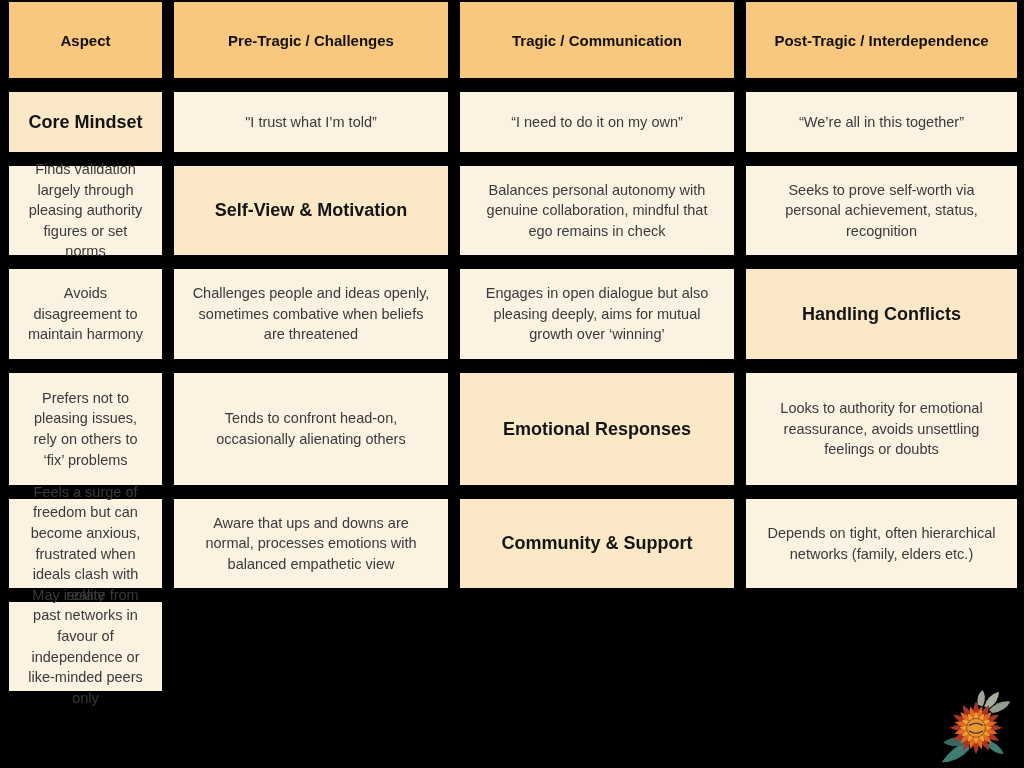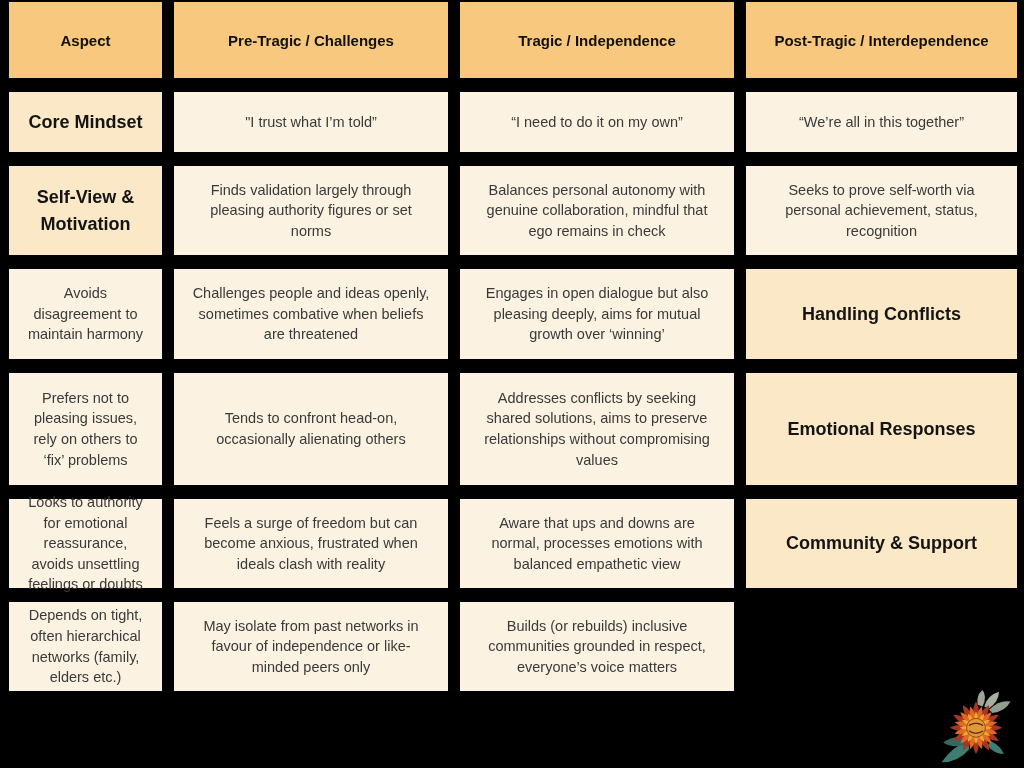--- a/index.html
+++ b/index.html
@@ -65,51 +65,49 @@
 </style>
 </head>
 <body>
 
 <div class="stage">
 
   <div class="grid">
 
     <div class="cell head">Aspect</div>
     <div class="cell head">Pre-Tragic / Challenges</div>
-    <div class="cell head">Tragic / Independence</div>
+    <div class="cell head">Tragic / Communication</div>
     <div class="cell head">Post-Tragic / Interdependence</div>
 
     <div class="cell aspect">Core Mindset</div>
     <div class="cell body-cell">"I trust what I’m told”</div>
     <div class="cell body-cell">“I need to do it on my own”</div>
     <div class="cell body-cell">“We’re all in this together”</div>
 
+    <div class="cell body-cell">Finds validation largely through pleasing authority figures or set norms</div>
     <div class="cell aspect">Self-View &amp; Motivation</div>
-    <div class="cell body-cell">Finds validation largely through pleasing authority figures or set norms</div>
     <div class="cell body-cell">Balances personal autonomy with genuine collaboration, mindful that ego remains in check</div>
     <div class="cell body-cell">Seeks to prove self-worth via personal achievement, status, recognition</div>
 
     <div class="cell body-cell">Avoids disagreement to maintain harmony</div>
     <div class="cell body-cell">Challenges people and ideas openly, sometimes combative when beliefs are threatened</div>
     <div class="cell body-cell">Engages in open dialogue but also pleasing deeply, aims for mutual growth over ‘winning’</div>
 
     <div class="cell aspect">Handling Conflicts</div>
     <div class="cell body-cell">Prefers not to pleasing issues, rely on others to ‘fix’ problems</div>
     <div class="cell body-cell">Tends to confront head-on, occasionally alienating others</div>
-    <div class="cell body-cell">Addresses conflicts by seeking shared solutions, aims to preserve relationships without compromising values</div>
 
     <div class="cell aspect">Emotional Responses</div>
     <div class="cell body-cell">Looks to authority for emotional reassurance, avoids unsettling feelings or doubts</div>
     <div class="cell body-cell">Feels a surge of freedom but can become anxious, frustrated when ideals clash with reality</div>
     <div class="cell body-cell">Aware that ups and downs are normal, processes emotions with balanced empathetic view</div>
 
     <div class="cell aspect">Community &amp; Support</div>
     <div class="cell body-cell">Depends on tight, often hierarchical networks (family, elders etc.)</div>
     <div class="cell body-cell">May isolate from past networks in favour of independence or like-minded peers only</div>
-    <div class="cell body-cell">Builds (or rebuilds) inclusive communities grounded in respect, everyone’s voice matters</div>
 
   </div>
 
   <svg class="logo" viewBox="0 0 100 90" aria-hidden="true">
 
     <path d="M60 20 Q64 6 78 2 Q78 14 66 22 Z" fill="#B9C2B0" opacity="0.9"></path>
     <path d="M66 24 Q78 12 92 14 Q86 26 70 28 Z" fill="#ABB8A6" opacity="0.85"></path>
     <path d="M52 18 Q50 6 58 0 Q64 8 58 20 Z" fill="#C5CDBE" opacity="0.8"></path>
 
     <path d="M40 62 Q22 68 8 88 Q28 88 42 72 Z" fill="#3F7D72"></path>

